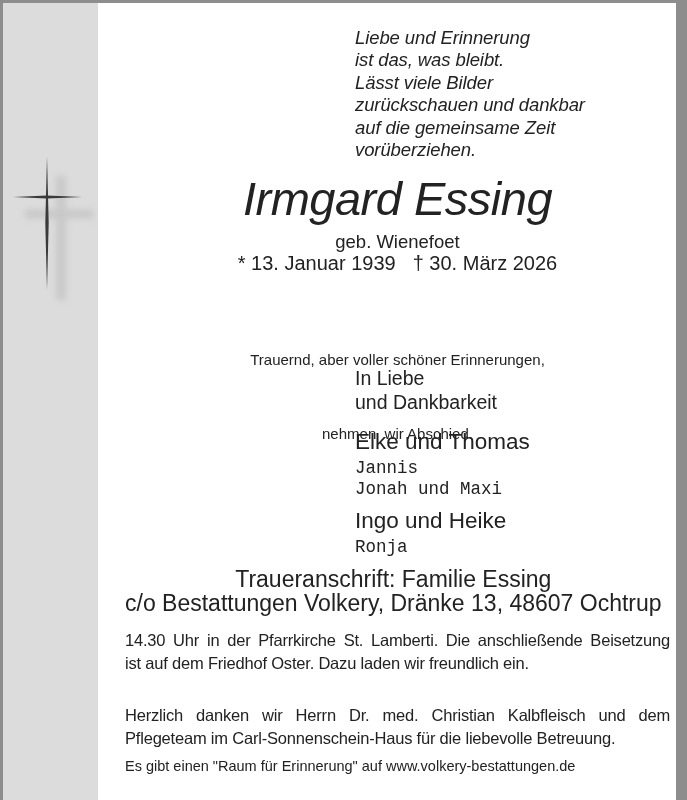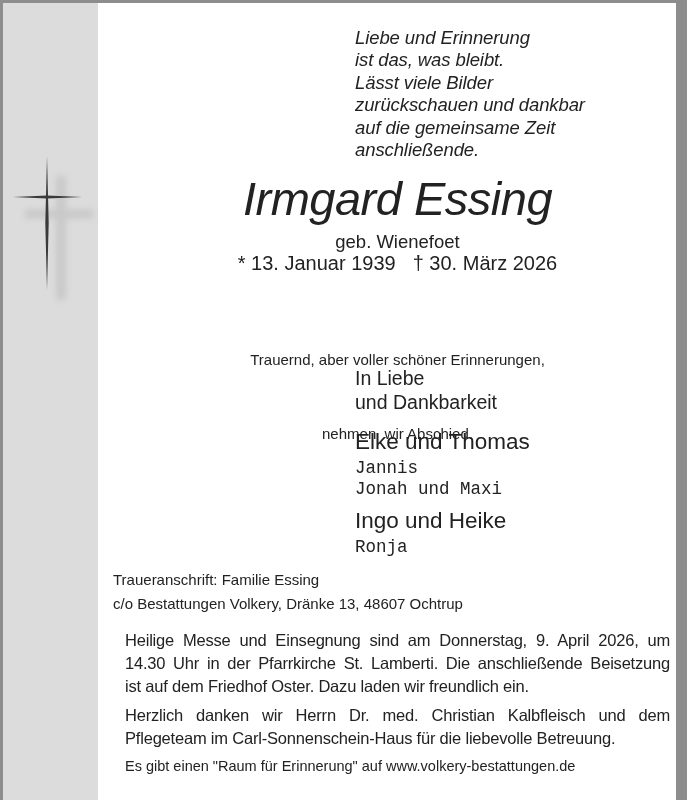--- a/index.html
+++ b/index.html
@@ -45,22 +45,22 @@
     top:296px;
     font-size:15px; line-height:24.5px;
     white-space:pre-wrap;
   }
   .names-block { position:absolute; left:352px; top:364px; }
   .closing { font-size:19.5px; line-height:23.5px; margin-bottom:14px; }
   .mourner-group + .mourner-group { margin-top:8px; }
   .mourner-group .main { font-size:22.5px; line-height:27px; margin-bottom:3px;margin-top:8px; }
   .mourner-group .sub  { font-size:17.5px; line-height:20.5px;font-family:Liberation Mono, monospace; }
   .address {
-    position:absolute; left:110px; top:565px;
-    font-size:15px; line-height:23.5px;
+    position:absolute; left:122px; top:565px;
+    font-size:23px; line-height:23.5px;text-align:center;
   }
   .para {
     position:absolute; left:122px; width:545px;
     font-size:16.5px; line-height:23px;
     letter-spacing:-0.2px;
   }
   .service { top:626px; }
   .thanks  { top:701px; }
   .jline { text-align:justify; text-align-last:justify; }
   .footer {
@@ -91,21 +91,21 @@
         </g>
       </svg>
     </div>
 
     <div class="verse">
       <div>Liebe und Erinnerung</div>
       <div>ist das, was bleibt.</div>
       <div>Lässt viele Bilder</div>
       <div>zurückschauen und dankbar</div>
       <div>auf die gemeinsame Zeit</div>
-      <div>anschließende.</div>
+      <div>vorüberziehen.</div>
     </div>
 
     <div class="center-col name">Irmgard Essing</div>
     <div class="center-col maiden">geb. Wienefoet</div>
 
     <div class="center-col dates">
       <span class="birth">* 13. Januar 1939</span><span class="death">† 30. März 2026</span>
     </div>
 
     <div class="center-col farewell">
@@ -128,21 +128,20 @@
         <div class="sub">Ronja</div>
       </div>
     </div>
 
     <div class="address">
       <div>Traueranschrift: Familie Essing</div>
       <div>c/o Bestattungen Volkery, Dränke 13, 48607 Ochtrup</div>
     </div>
 
     <div class="para service">
-      <div class="jline">Heilige Messe und Einsegnung sind am Donnerstag, 9. April 2026, um</div>
       <div class="jline">14.30 Uhr in der Pfarrkirche St. Lamberti. Die anschließende Beisetzung</div>
       <div>ist auf dem Friedhof Oster. Dazu laden wir freundlich ein.</div>
     </div>
 
     <div class="para thanks">
       <div class="jline">Herzlich danken wir Herrn Dr. med. Christian Kalbfleisch und dem</div>
       <div>Pflegeteam im Carl-Sonnenschein-Haus für die liebevolle Betreuung.</div>
     </div>
 
     <div class="footer">Es gibt einen "Raum für Erinnerung" auf www.volkery-bestattungen.de</div>

